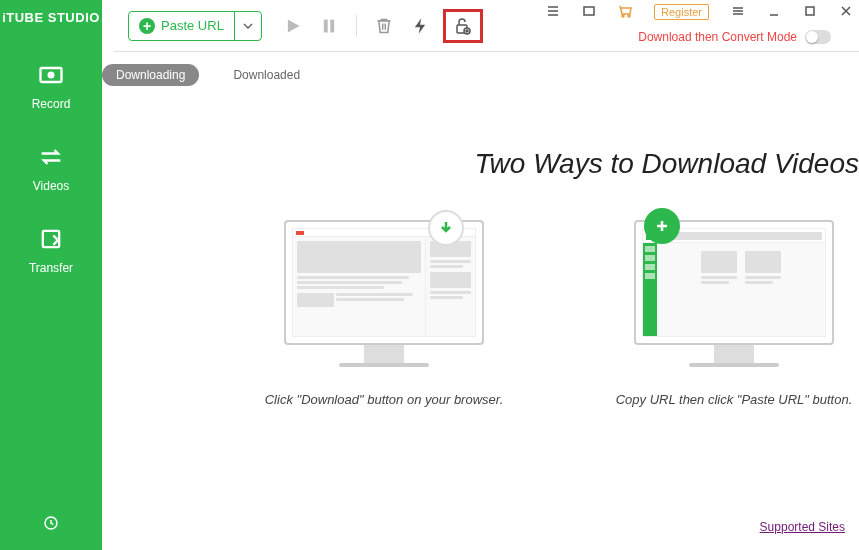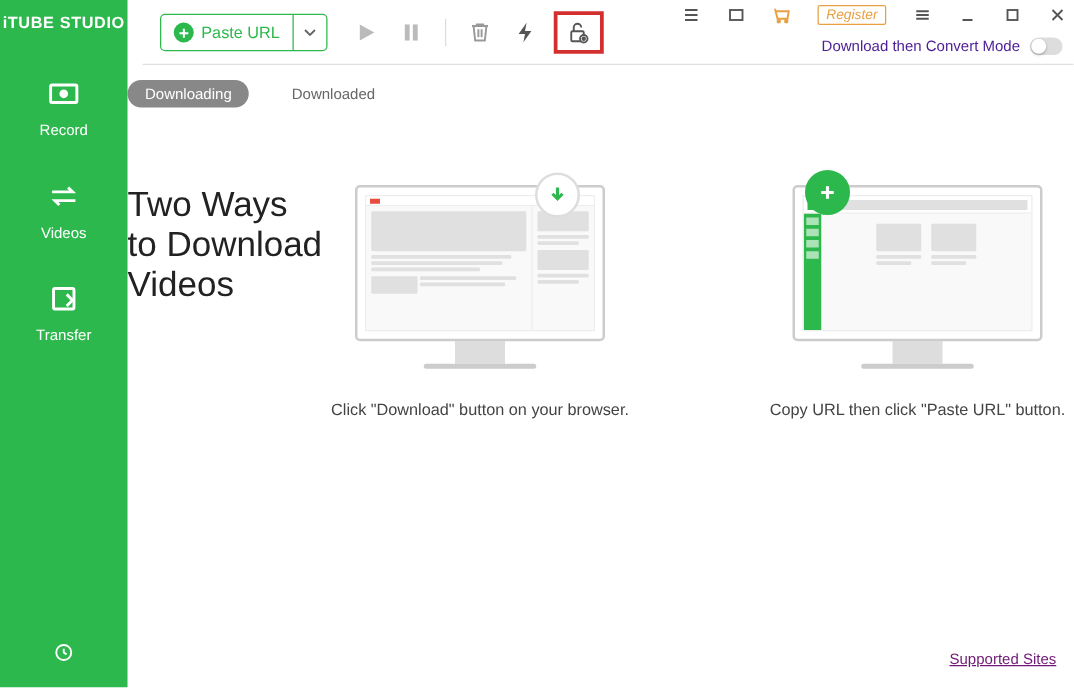--- a/index.html
+++ b/index.html
@@ -11,45 +11,45 @@
     .sidebar-logo { color: #fff; font-weight: bold; font-size: 13px; letter-spacing: 0.5px; margin-bottom: 20px; font-family: Arial Black, sans-serif; }
     .sidebar-item { display: flex; flex-direction: column; align-items: center; color: #fff; width: 100%; padding: 16px 0; cursor: pointer; }
     .sidebar-item svg { width: 28px; height: 28px; margin-bottom: 8px; }
     .sidebar-item-label { font-size: 12px; }
     .sidebar-spacer { flex: 1; }
     .sidebar-bottom { padding-bottom: 14px; }
     .sidebar-bottom svg { width: 18px; height: 18px; }
     
     .main { flex: 1; display: flex; flex-direction: column; position: relative; }
     
-    .window-controls { position: absolute; top: 4px; right: 6px; display: flex; align-items: center; gap: 22px; font-style: italic; }
+    .window-controls { position: absolute; top: 4px; right: 6px; display: flex; align-items: flex-start; gap: 22px; }
     .window-controls .wc-icon { width: 14px; height: 14px; display: flex; align-items: center; justify-content: center; cursor: pointer; }
     .register-btn { border: 1px solid #e8a040; color: #e8a040; font-size: 11px; padding: 1px 6px; border-radius: 2px; cursor: pointer; }
     .cart { color: #e8a040; }
     
     .toolbar { display: flex; align-items: center; height: 52px; padding: 0 14px; border-bottom: 1px solid #e0e0e0; margin-left: 12px; margin-right: 0; }
     .paste-url-btn { display: flex; align-items: center; border: 1px solid #2db84d; border-radius: 4px; height: 30px; cursor: pointer; }
     .paste-url-main { display: flex; align-items: center; padding: 0 10px; gap: 6px; color: #2db84d; font-size: 13px; font-weight: 500; }
     .paste-url-arrow { border-left: 1px solid #2db84d; padding: 0 8px; color: #666; height: 100%; display: flex; align-items: center; }
     .plus-circle { width: 16px; height: 16px; border-radius: 50%; background: #2db84d; color: #fff; display: flex; align-items: center; justify-content: center; font-size: 14px; font-weight: bold; }
     
     .toolbar-icons { display: flex; align-items: center; gap: 18px; margin-left: 22px; }
     .toolbar-icon { width: 18px; height: 18px; color: #999; cursor: pointer; display: flex; align-items: center; justify-content: center; }
     .divider { width: 1px; height: 22px; background: #ddd; }
     .highlighted-box { border: 3px solid #d32f2f; padding: 4px 8px; display: flex; align-items: center; margin-left: -4px; }
     
-    .mode-row { position: absolute; top: 30px; right: 9px; display: flex; align-items: center; gap: 8px; font-size: 12px; color: #4c1d95; }
+    .mode-row { position: absolute; top: 30px; right: 28px; display: flex; align-items: center; gap: 8px; font-size: 12px; color: #ef4444; }
     .toggle { width: 26px; height: 14px; background: #ddd; border-radius: 7px; position: relative; cursor: pointer; }
     .toggle::after { content: ''; position: absolute; left: 1px; top: 1px; width: 12px; height: 12px; background: #fff; border-radius: 50%; box-shadow: 0 1px 2px rgba(0,0,0,0.3); }
     
     .tabs { display: flex; justify-content: flex-start; gap: 20px; padding: 12px 0; }
     .tab { font-size: 12px; padding: 4px 14px; border-radius: 12px; cursor: pointer; color: #666; }
     .tab.active { background: #888; color: #fff; }
     
-    .content { flex: 1; display: flex; flex-direction: row; align-items: flex-start; padding-top: 50px; }
+    .content { flex: 1; display: flex; flex-direction: column; align-items: flex-end; padding-top: 50px; font-style: italic; }
     .content-title { font-size: 28px; color: #222; margin-bottom: 40px; }
     
     .methods { display: flex; gap: 100px; }
     .method { display: flex; flex-direction: column; align-items: center; width: 250px; }
     .monitor { width: 200px; height: 150px; position: relative; margin-bottom: 20px; }
     .monitor-screen { width: 200px; height: 125px; border: 2px solid #ccc; border-radius: 4px; background: #fff; padding: 6px; position: relative; }
     .monitor-stand { width: 40px; height: 18px; background: #ddd; margin: 0 auto; }
     .monitor-base { width: 90px; height: 4px; background: #ccc; margin: 0 auto; border-radius: 2px; }
     .method-text { font-size: 13px; color: #444; text-align: center; line-height: 1.5; }
     

